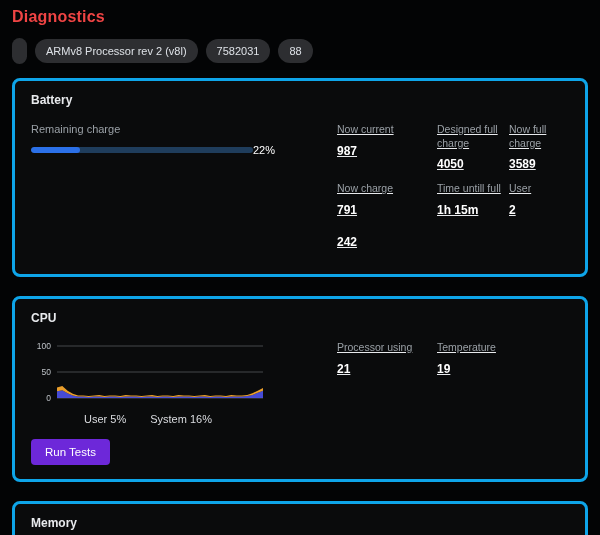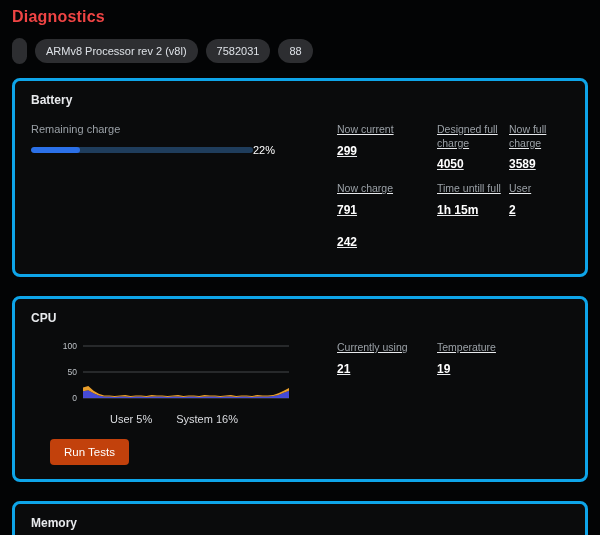--- a/index.html
+++ b/index.html
@@ -48,34 +48,34 @@
   .fill { height:100%; background:#2b70e8; border-radius:3px; }
   .pct { font-size:11px; color:#ffffff; min-width:26px; }
 
   .stats { margin-left:auto; width:232px; display:grid; }
   .stats.cols-3 { grid-template-columns:100px 72px 60px; }
   .stats.cols-2 { grid-template-columns:100px 132px; }
   .stat { margin-bottom:11px; padding-right:4px;text-decoration:underline; }
   .stat .lbl { font-size:10.5px; color:#9aa0a6; line-height:1.3; }
   .stat .val { font-size:12px; font-weight:700; color:#ffffff; margin-top:7px; }
 
-  .chart-wrap { width:234px;margin-left:26px; }
+  .chart-wrap { width:234px; }
   .chart-wrap svg { display:block; }
   .legend {
     width:234px; display:flex; justify-content:center; gap:24px;
     margin-top:8px; font-size:11px; color:#dadce0;
   }
 
   .run-btn {
     margin-top:14px;
-    background:#c2410c; color:#ffffff;
+    background:#6d28d9; color:#ffffff;
     border:none; border-radius:4px;
     font-family:"Liberation Sans", sans-serif;
     font-size:11.5px; font-weight:500;
-    padding:7px 14px; cursor:pointer;margin-left:19px;
+    padding:7px 14px; cursor:pointer;
   }
 </style>
 </head>
 <body>
 
 <div class="page">
 
   <h1 class="page-title">Diagnostics</h1>
 
   <div class="chips">
@@ -93,21 +93,21 @@
         <div class="bar-row">
           <div class="track">
             <div class="fill" style="width: 22%;"></div>
           </div>
           <span class="pct">22%</span>
         </div>
       </div>
       <div class="stats cols-3">
         <div class="stat">
           <div class="lbl">Now current</div>
-          <div class="val">299</div>
+          <div class="val">987</div>
         </div>
         <div class="stat">
           <div class="lbl">Designed full charge</div>
           <div class="val">4050</div>
         </div>
         <div class="stat">
           <div class="lbl">Now full charge</div>
           <div class="val">3589</div>
         </div>
         <div class="stat">
@@ -143,21 +143,21 @@
             <polygon points="26.0,50.2 31.3,49.2 36.6,52.3 41.8,54.4 47.1,55.4 52.4,55.4 57.7,56.0 63.0,55.4 68.3,55.4 73.5,56.0 78.8,55.4 84.1,55.4 89.4,56.0 94.7,55.4 99.9,55.4 105.2,55.4 110.5,56.0 115.8,55.4 121.1,55.4 126.4,56.0 131.6,55.4 136.9,55.4 142.2,56.0 147.5,55.4 152.8,55.4 158.1,55.4 163.3,56.0 168.6,55.4 173.9,55.4 179.2,56.0 184.5,55.4 189.7,55.4 195.0,56.0 200.3,55.4 205.6,55.4 210.9,55.4 216.2,54.9 221.4,53.9 226.7,51.8 232.0,49.7 232.0,57.0 226.7,57.0 221.4,57.0 216.2,57.0 210.9,57.0 205.6,57.0 200.3,57.0 195.0,57.0 189.7,57.0 184.5,57.0 179.2,57.0 173.9,57.0 168.6,57.0 163.3,57.0 158.1,57.0 152.8,57.0 147.5,57.0 142.2,57.0 136.9,57.0 131.6,57.0 126.4,57.0 121.1,57.0 115.8,57.0 110.5,57.0 105.2,57.0 99.9,57.0 94.7,57.0 89.4,57.0 84.1,57.0 78.8,57.0 73.5,57.0 68.3,57.0 63.0,57.0 57.7,57.0 52.4,57.0 47.1,57.0 41.8,57.0 36.6,57.0 31.3,57.0 26.0,57.0 " fill="#4a4fe0" fill-opacity="0.95"></polygon>
             <polygon points="26.0,46.6 31.3,45.0 36.6,49.7 41.8,52.8 47.1,54.4 52.4,54.4 57.7,54.9 63.0,54.4 68.3,53.9 73.5,54.9 78.8,54.4 84.1,54.4 89.4,54.9 94.7,53.9 99.9,54.4 105.2,54.4 110.5,54.9 115.8,54.4 121.1,53.9 126.4,54.9 131.6,54.4 136.9,54.4 142.2,54.9 147.5,53.9 152.8,54.4 158.1,54.4 163.3,54.9 168.6,54.4 173.9,53.9 179.2,54.9 184.5,54.4 189.7,54.4 195.0,54.9 200.3,53.9 205.6,54.4 210.9,54.4 216.2,53.9 221.4,52.3 226.7,49.7 232.0,47.1 232.0,49.7 226.7,51.8 221.4,53.9 216.2,54.9 210.9,55.4 205.6,55.4 200.3,55.4 195.0,56.0 189.7,55.4 184.5,55.4 179.2,56.0 173.9,55.4 168.6,55.4 163.3,56.0 158.1,55.4 152.8,55.4 147.5,55.4 142.2,56.0 136.9,55.4 131.6,55.4 126.4,56.0 121.1,55.4 115.8,55.4 110.5,56.0 105.2,55.4 99.9,55.4 94.7,55.4 89.4,56.0 84.1,55.4 78.8,55.4 73.5,56.0 68.3,55.4 63.0,55.4 57.7,56.0 52.4,55.4 47.1,55.4 41.8,54.4 36.6,52.3 31.3,49.2 26.0,50.2 " fill="#f6a62d" fill-opacity="0.95"></polygon>
           </svg>
         <div class="legend">
           <span>User 5%</span>
           <span>System 16%</span>
         </div>
       </div>
       <div class="stats cols-2">
         <div class="stat">
-          <div class="lbl">Currently using</div>
+          <div class="lbl">Processor using</div>
           <div class="val">21</div>
         </div>
         <div class="stat">
           <div class="lbl">Temperature</div>
           <div class="val">19</div>
         </div>
       </div>
     </div>
     <button class="run-btn">Run Tests</button>
   </section>

